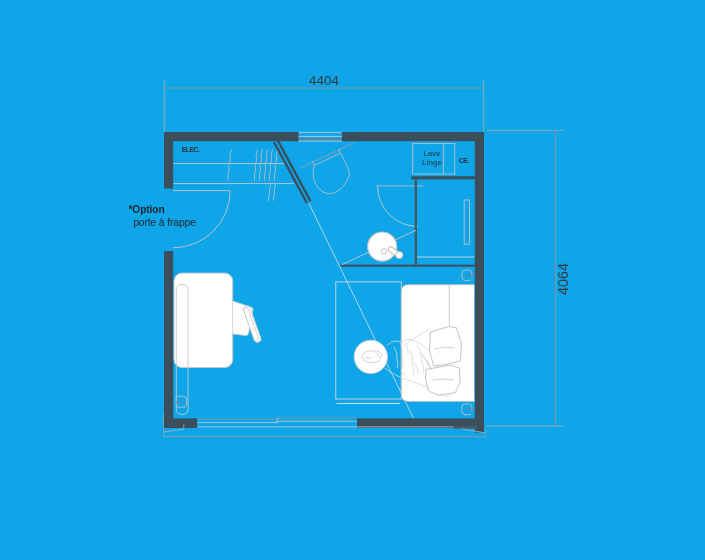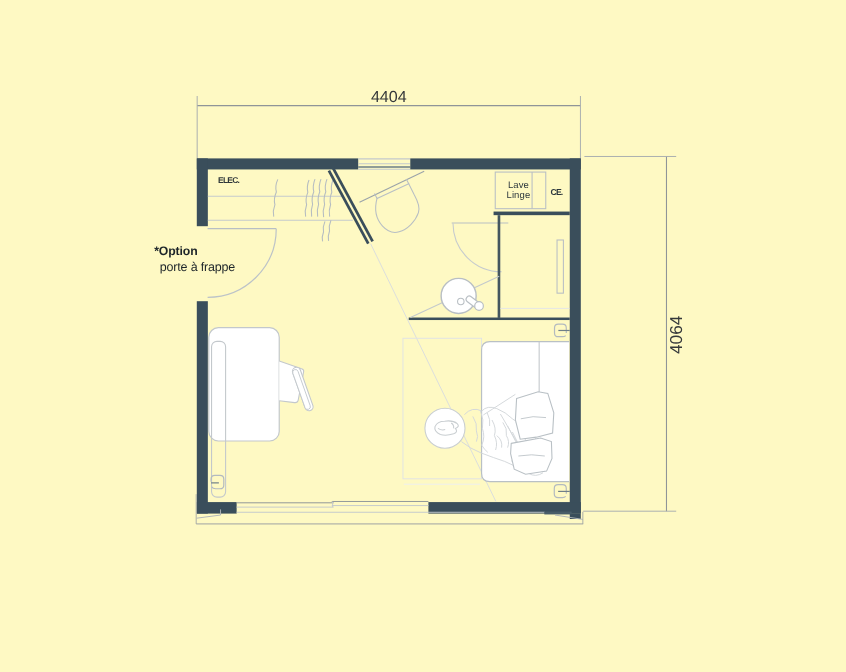--- a/index.html
+++ b/index.html
@@ -1,16 +1,16 @@
 <!DOCTYPE html>
 <html><head>
 <meta charset="utf-8">
 <style>
   html,body{margin:0;padding:0;background:#ffffff;}
-  .wrap{width:705px;height:560px;position:relative;overflow:hidden;background:#fef9c3;}
+  .wrap{width:705px;height:560px;position:relative;overflow:hidden;background:#0ea5e9;}
   svg{display:block;}
   text{font-family:"Liberation Sans", sans-serif;}
 </style>
 </head>
 <body>
 <div class="wrap">
 <svg width="705" height="560" viewBox="0 0 705 560" xmlns="http://www.w3.org/2000/svg">
 <defs></defs>
 
 <g>

